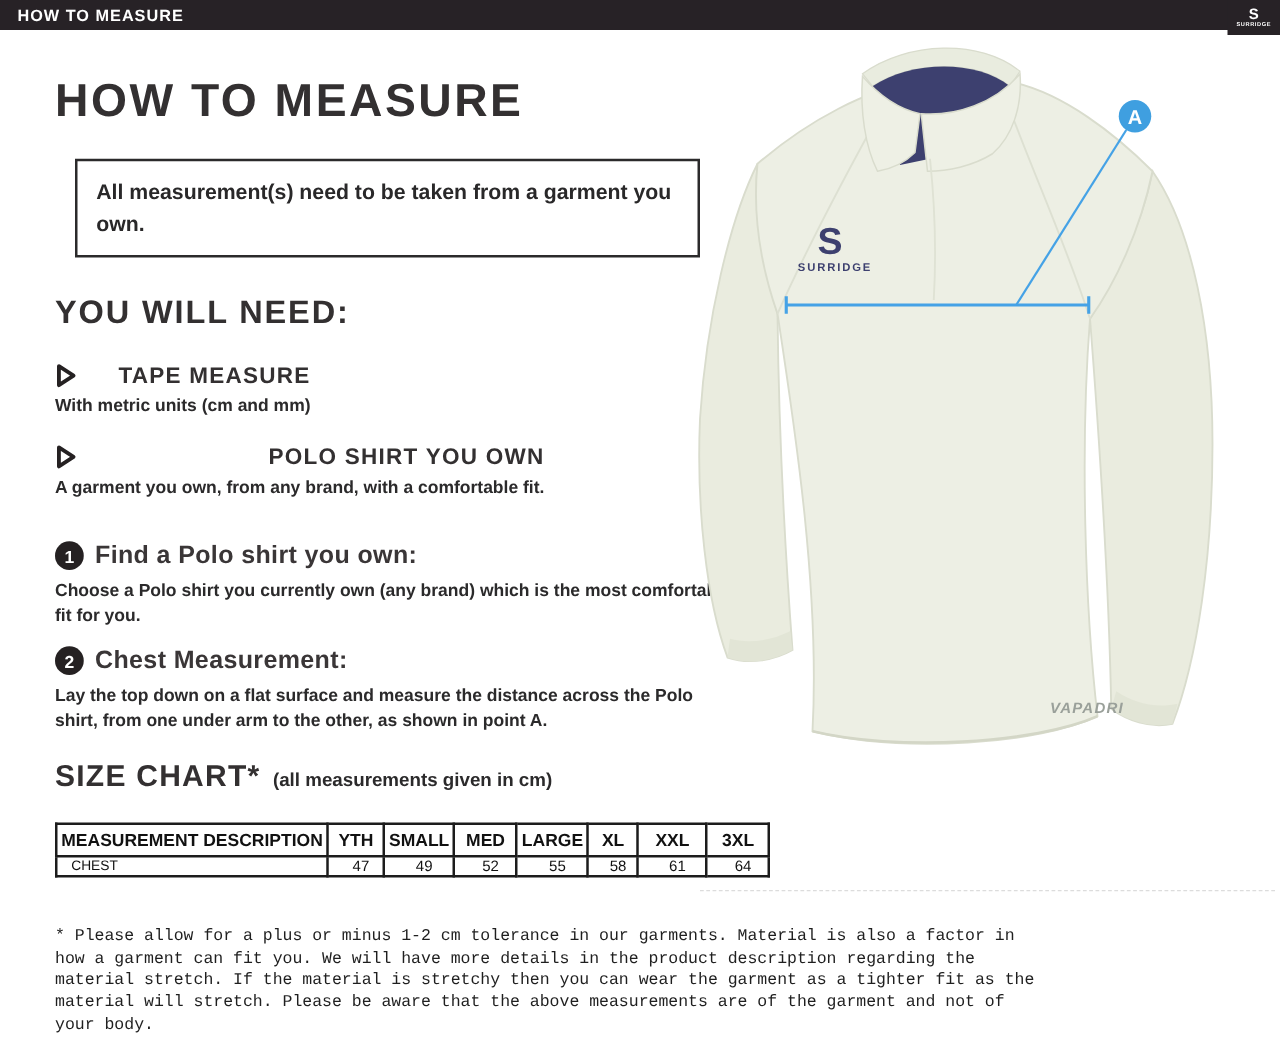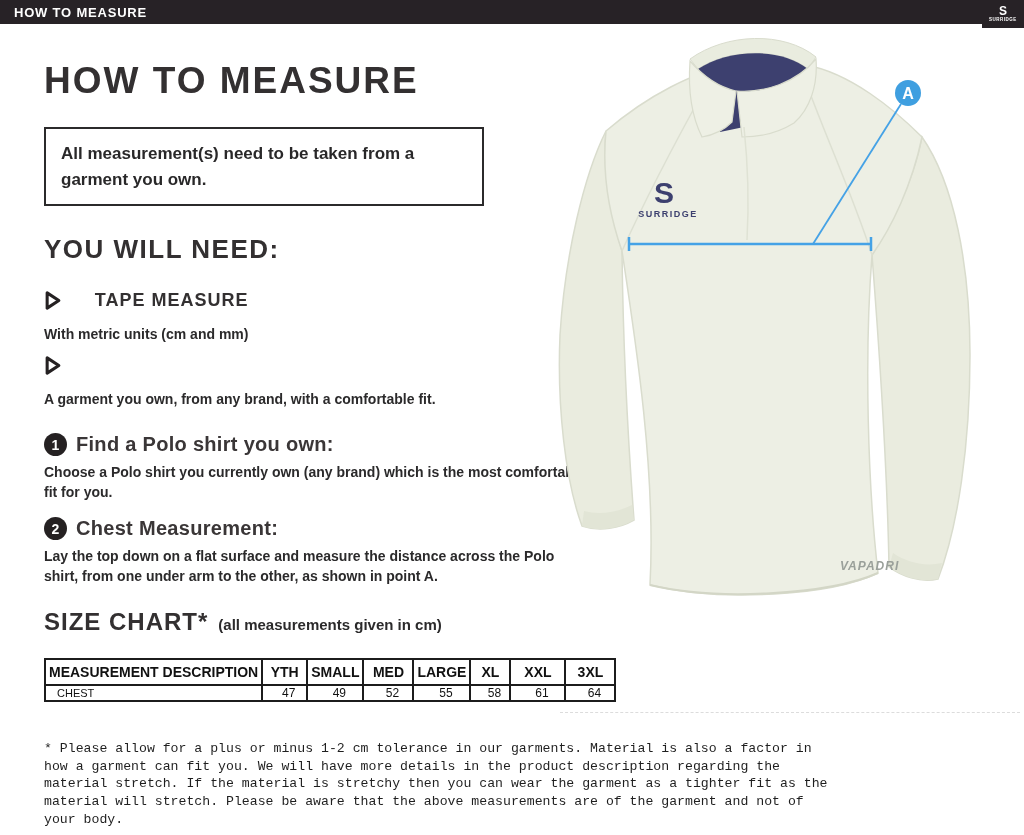--- a/index.html
+++ b/index.html
@@ -28,37 +28,37 @@
   }
   .brand-s { color:#fff; font-weight:bold; font-size:12px; line-height:1; }
   .brand-word { color:#fff; font-size:4.5px; font-weight:bold; letter-spacing:.5px; margin-top:1px; }
 
   
   .page-title {
     position:absolute; left:44px; top:60px;
     font-size:37px; font-weight:bold; letter-spacing:2px; color:#333031;
   }
   .notice-box {
-    position:absolute; left:44px; top:127px; width:440px;
+    position:absolute; left:60px; top:127px; width:500px;
     border:2px solid #2b2a2b; padding:12px 15px;
   }
   .notice-box p { font-size:17px; font-weight:bold; line-height:1.5; color:#292829; }
 
   .ywn-heading {
     position:absolute; left:44px; top:234px;
     font-size:26px; font-weight:bold; letter-spacing:1.5px; color:#333031;
   }
 
   .need-item { position:absolute; left:44px; }
   .need-item.first  { top:290px; }
   .need-item.second { top:355px; }
   .ni-head { display:flex; align-items:center; gap:10px;justify-content:space-between; }
   .ni-head svg { flex:0 0 auto; display:block; }
   .ni-title { font-size:18px; font-weight:bold; letter-spacing:1px; color:#333031; }
-  .ni-desc  { font-size:14px; font-weight:bold; color:#2b2a2b; margin-top:15px; }
+  .ni-desc  { font-size:14px; font-weight:bold; color:#2b2a2b; margin-top:5px; }
 
   .step { position:absolute; left:44px; }
   .step.first  { top:433px; }
   .step.second { top:517px; }
   .step-head { display:flex; align-items:center; gap:9px; }
   .step-num {
     width:23px; height:23px; border-radius:50%; background:#252122;
     color:#fff; font-size:14px; font-weight:bold;
     display:flex; align-items:center; justify-content:center; flex:0 0 auto;
   }
@@ -144,20 +144,21 @@
     <span class="ni-title">TAPE MEASURE</span>
   </div>
   <div class="ni-desc">With metric units (cm and mm)</div>
 </div>
 
 <div class="need-item second">
   <div class="ni-head">
     <svg width="18" height="21" viewBox="0 0 20 22">
       <path d="M3.5 2.5 L16.5 11 L3.5 19.5 Z" fill="none" stroke="#252122" stroke-width="3.4" stroke-linejoin="round"></path>
     </svg>
+    <span class="ni-title">POLO SHIRT YOU OWN</span>
   </div>
   <div class="ni-desc">A garment you own, from any brand, with a comfortable fit.</div>
 </div>
 
 <div class="step first">
   <div class="step-head">
     <span class="step-num">1</span>
     <span class="step-title">Find a Polo shirt you own:</span>
   </div>
   <div class="step-desc">Choose a Polo shirt you currently own (any brand) which is the most comfortable fit for you.</div>

